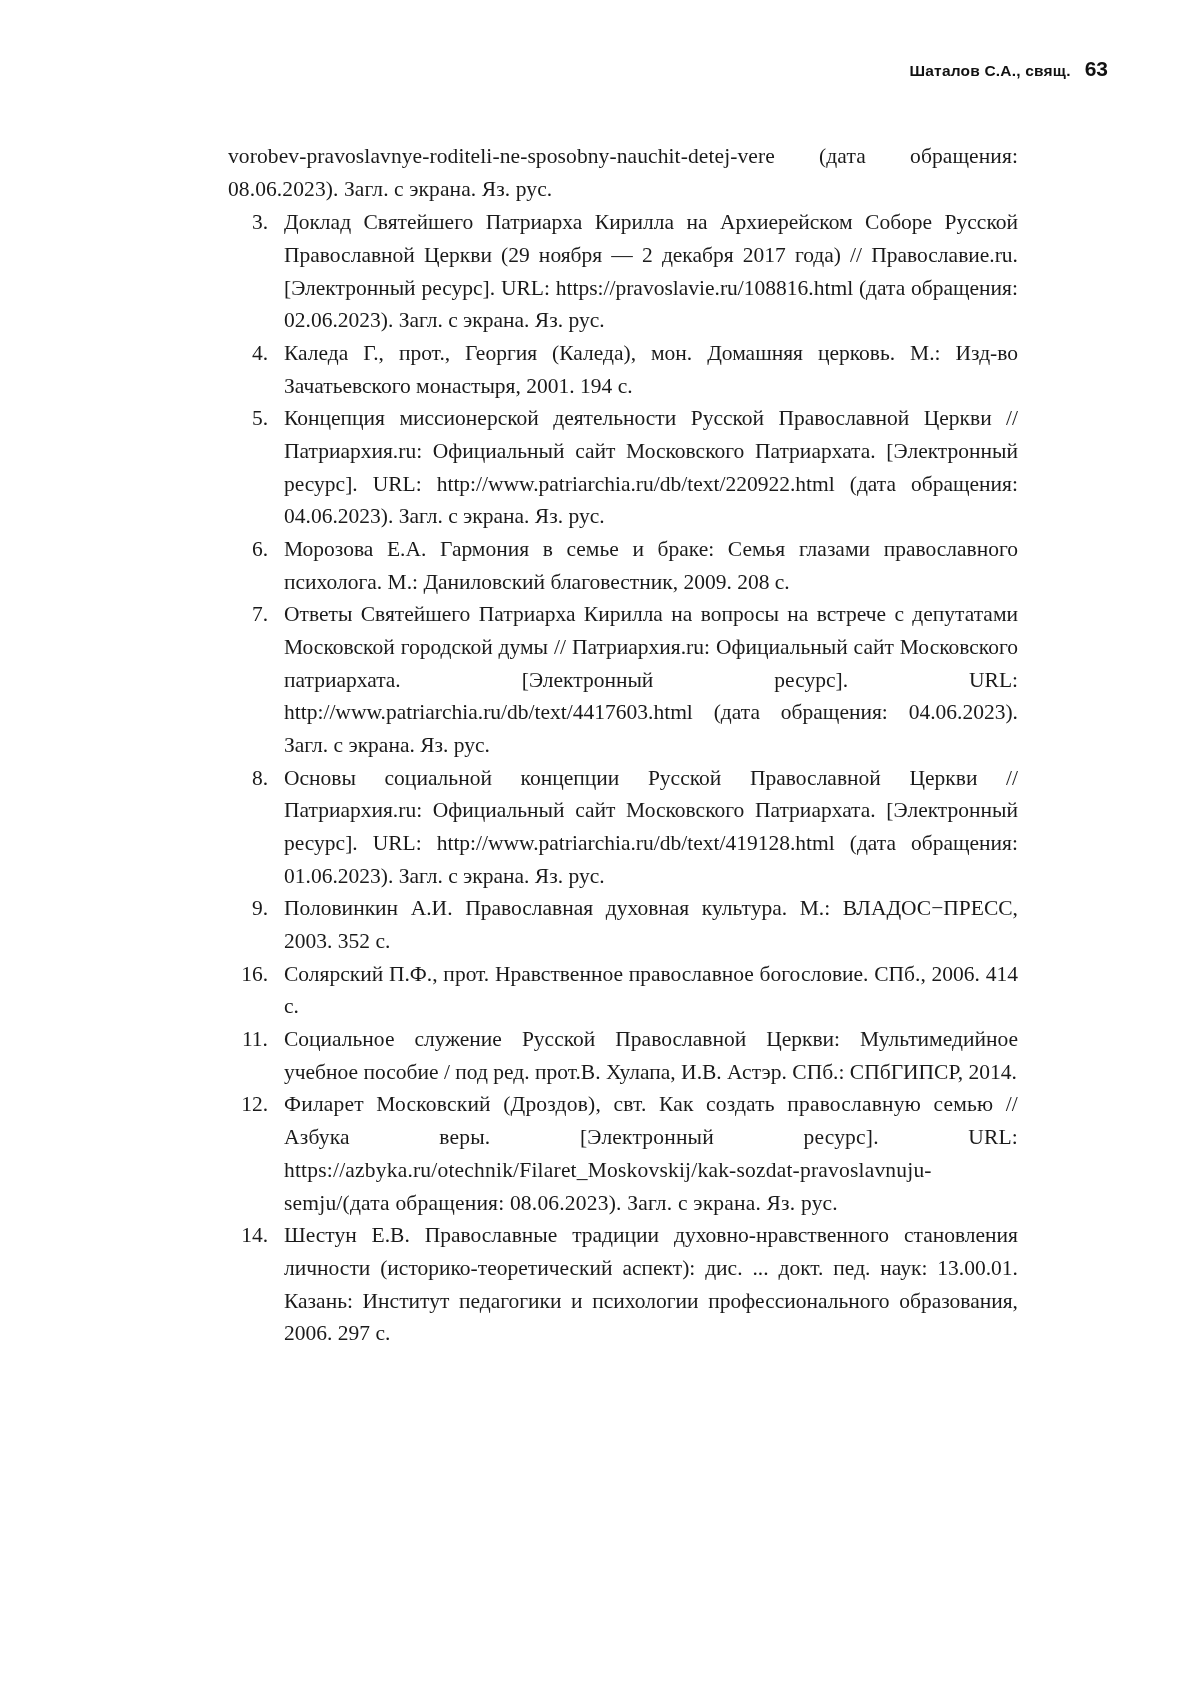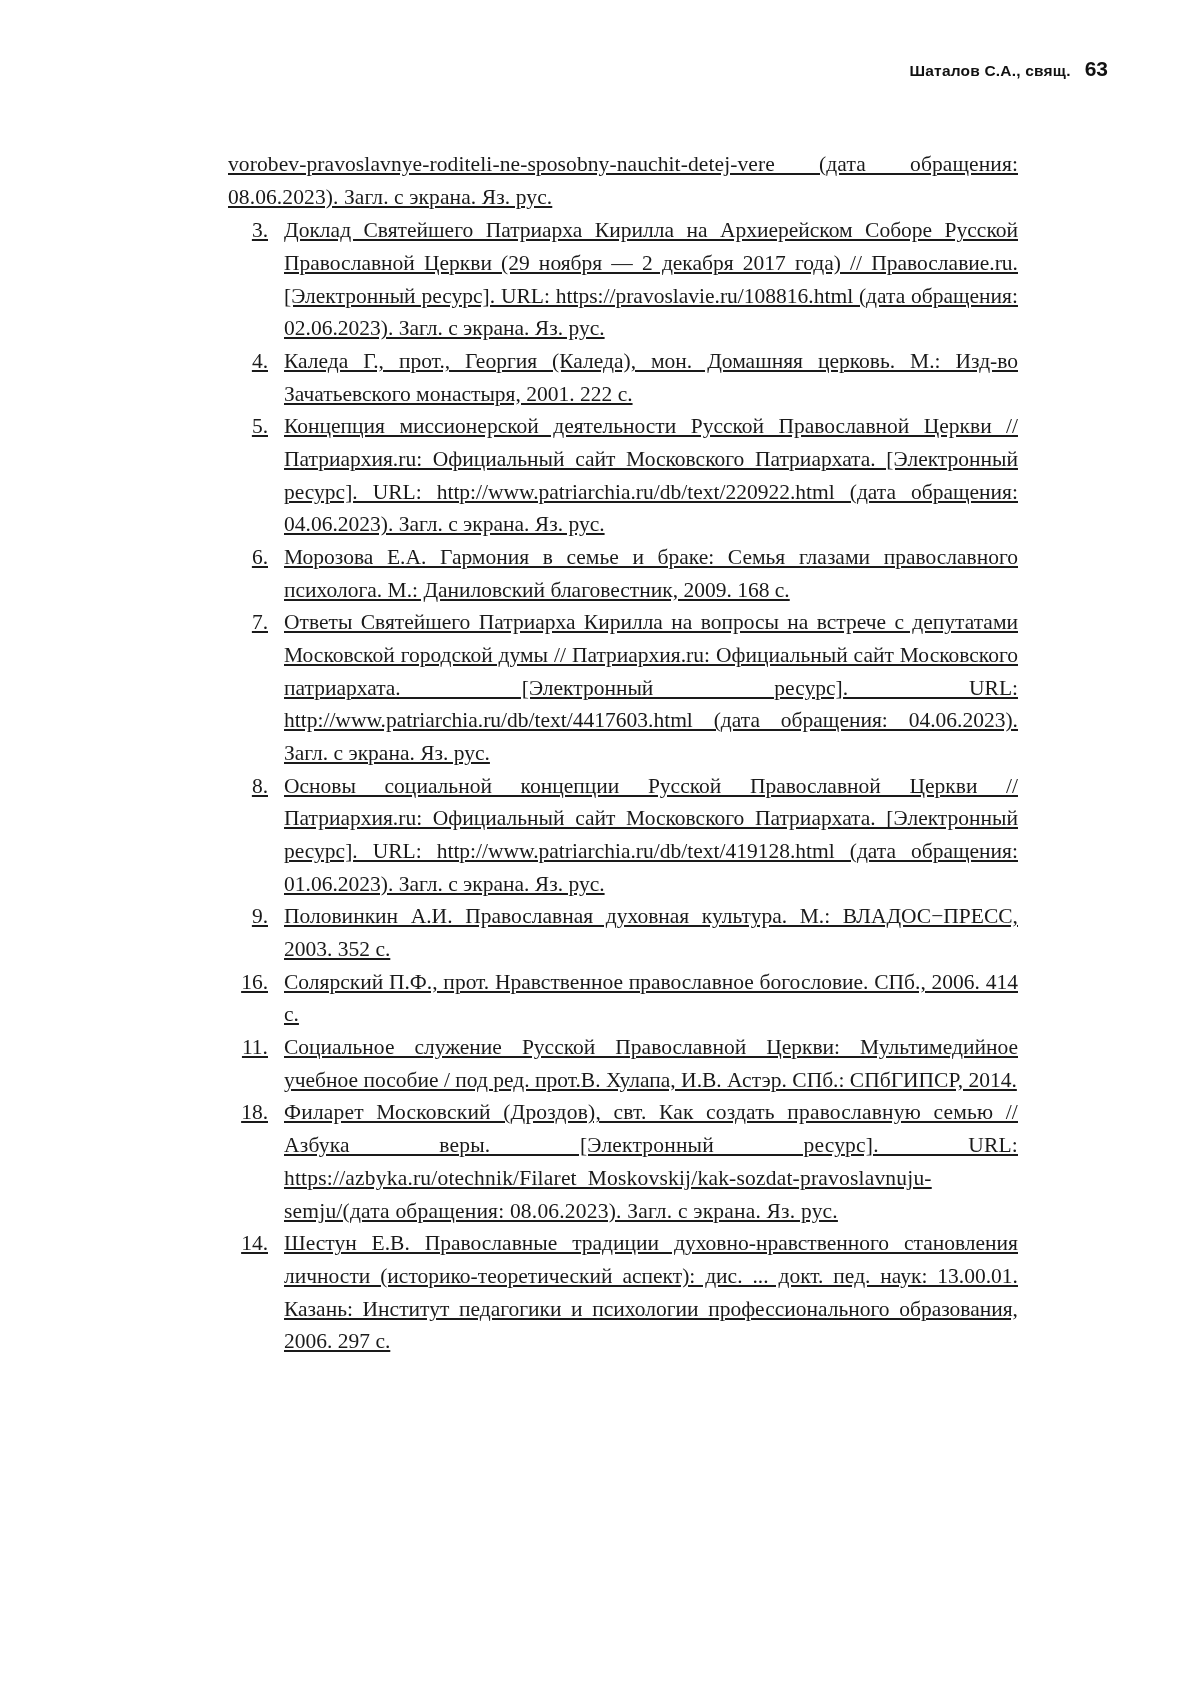--- a/index.html
+++ b/index.html
@@ -41,24 +41,23 @@
     font-family: "Liberation Sans", sans-serif;
     font-weight: bold;
     font-size: 21px;
     color: #111111;
     line-height: 1;
   }
 
   
   .biblio {
     position: absolute;
-    top: 148px;
+    top: 140px;
     left: 228px;
     width: 790px;
-    text-decoration: underline;
   }
 
   .cont-line {
     font-size: 21.5px;
     line-height: 1.52;
     text-align: justify;
     text-justify: inter-word;
     margin: 0 0 1px 0;
     letter-spacing: 0.1px;
   }
@@ -106,31 +105,31 @@
 
     <p class="cont-line">vorobev-pravoslavnye-roditeli-ne-sposobny-nauchit-detej-vere  (дата обращения: 08.06.2023). Загл. с экрана. Яз. рус.</p>
 
     <div class="entry">
       <span class="num">3.</span>
       <span class="body">Доклад Святейшего Патриарха Кирилла на Архиерейском Соборе Русской Православной Церкви (29 ноября — 2 декабря 2017 года) // Православие.ru. [Электронный ресурс]. URL: https://pravoslavie.ru/108816.html (дата обращения: 02.06.2023). Загл. с экрана. Яз. рус.</span>
     </div>
 
     <div class="entry">
       <span class="num">4.</span>
-      <span class="body">Каледа Г., прот., Георгия (Каледа), мон. Домашняя церковь. М.: Изд-во Зачатьевского монастыря, 2001. 222 с.</span>
+      <span class="body">Каледа Г., прот., Георгия (Каледа), мон. Домашняя церковь. М.: Изд-во Зачатьевского монастыря, 2001. 194 с.</span>
     </div>
 
     <div class="entry">
       <span class="num">5.</span>
       <span class="body">Концепция миссионерской деятельности Русской Православной Церкви // Патриархия.ru: Официальный сайт Московского Патриархата. [Электронный ресурс]. URL: http://www.patriarchia.ru/db/text/220922.html (дата обращения: 04.06.2023). Загл. с экрана. Яз. рус.</span>
     </div>
 
     <div class="entry">
       <span class="num">6.</span>
-      <span class="body">Морозова Е.А. Гармония в семье и браке: Семья глазами православного психолога. М.: Даниловский благовестник, 2009. 168 с.</span>
+      <span class="body">Морозова Е.А. Гармония в семье и браке: Семья глазами православного психолога. М.: Даниловский благовестник, 2009. 208 с.</span>
     </div>
 
     <div class="entry">
       <span class="num">7.</span>
       <span class="body">Ответы Святейшего Патриарха Кирилла на вопросы на встрече с депутатами Московской городской думы // Патриархия.ru: Официальный сайт Московского патриархата. [Электронный ресурс]. URL: http://www.patriarchia.ru/db/text/4417603.html (дата обращения: 04.06.2023). Загл. с экрана. Яз. рус.</span>
     </div>
 
     <div class="entry">
       <span class="num">8.</span>
       <span class="body">Основы социальной концепции Русской Православной Церкви // Патриархия.ru: Официальный сайт Московского Патриархата. [Электронный ресурс]. URL: http://www.patriarchia.ru/db/text/419128.html (дата обращения: 01.06.2023). Загл. с экрана. Яз. рус.</span>
@@ -145,21 +144,21 @@
       <span class="num">16.</span>
       <span class="body">Солярский П.Ф., прот. Нравственное православное богословие. СПб., 2006. 414 с.</span>
     </div>
 
     <div class="entry">
       <span class="num">11.</span>
       <span class="body">Социальное служение Русской Православной Церкви: Мультимедийное учебное пособие / под ред. прот.В. Хулапа, И.В. Астэр. СПб.: СПбГИПСР, 2014.</span>
     </div>
 
     <div class="entry">
-      <span class="num">18.</span>
+      <span class="num">12.</span>
       <span class="body mono-url spaced">Филарет Московский (Дроздов), свт. Как создать православную семью // Азбука веры. [Электронный ресурс]. URL: https://azbyka.ru/otechnik/Filaret_Moskovskij/kak-sozdat-pravoslavnuju-semju/(дата обращения: 08.06.2023). Загл. с экрана. Яз. рус.</span>
     </div>
 
     <div class="entry">
       <span class="num">14.</span>
       <span class="body">Шестун Е.В. Православные традиции духовно-нравственного становления личности (историко-теоретический аспект): дис. ... докт. пед. наук: 13.00.01. Казань: Институт педагогики и психологии профессионального образования, 2006. 297 с.</span>
     </div>
 
   </div>
 </div>

